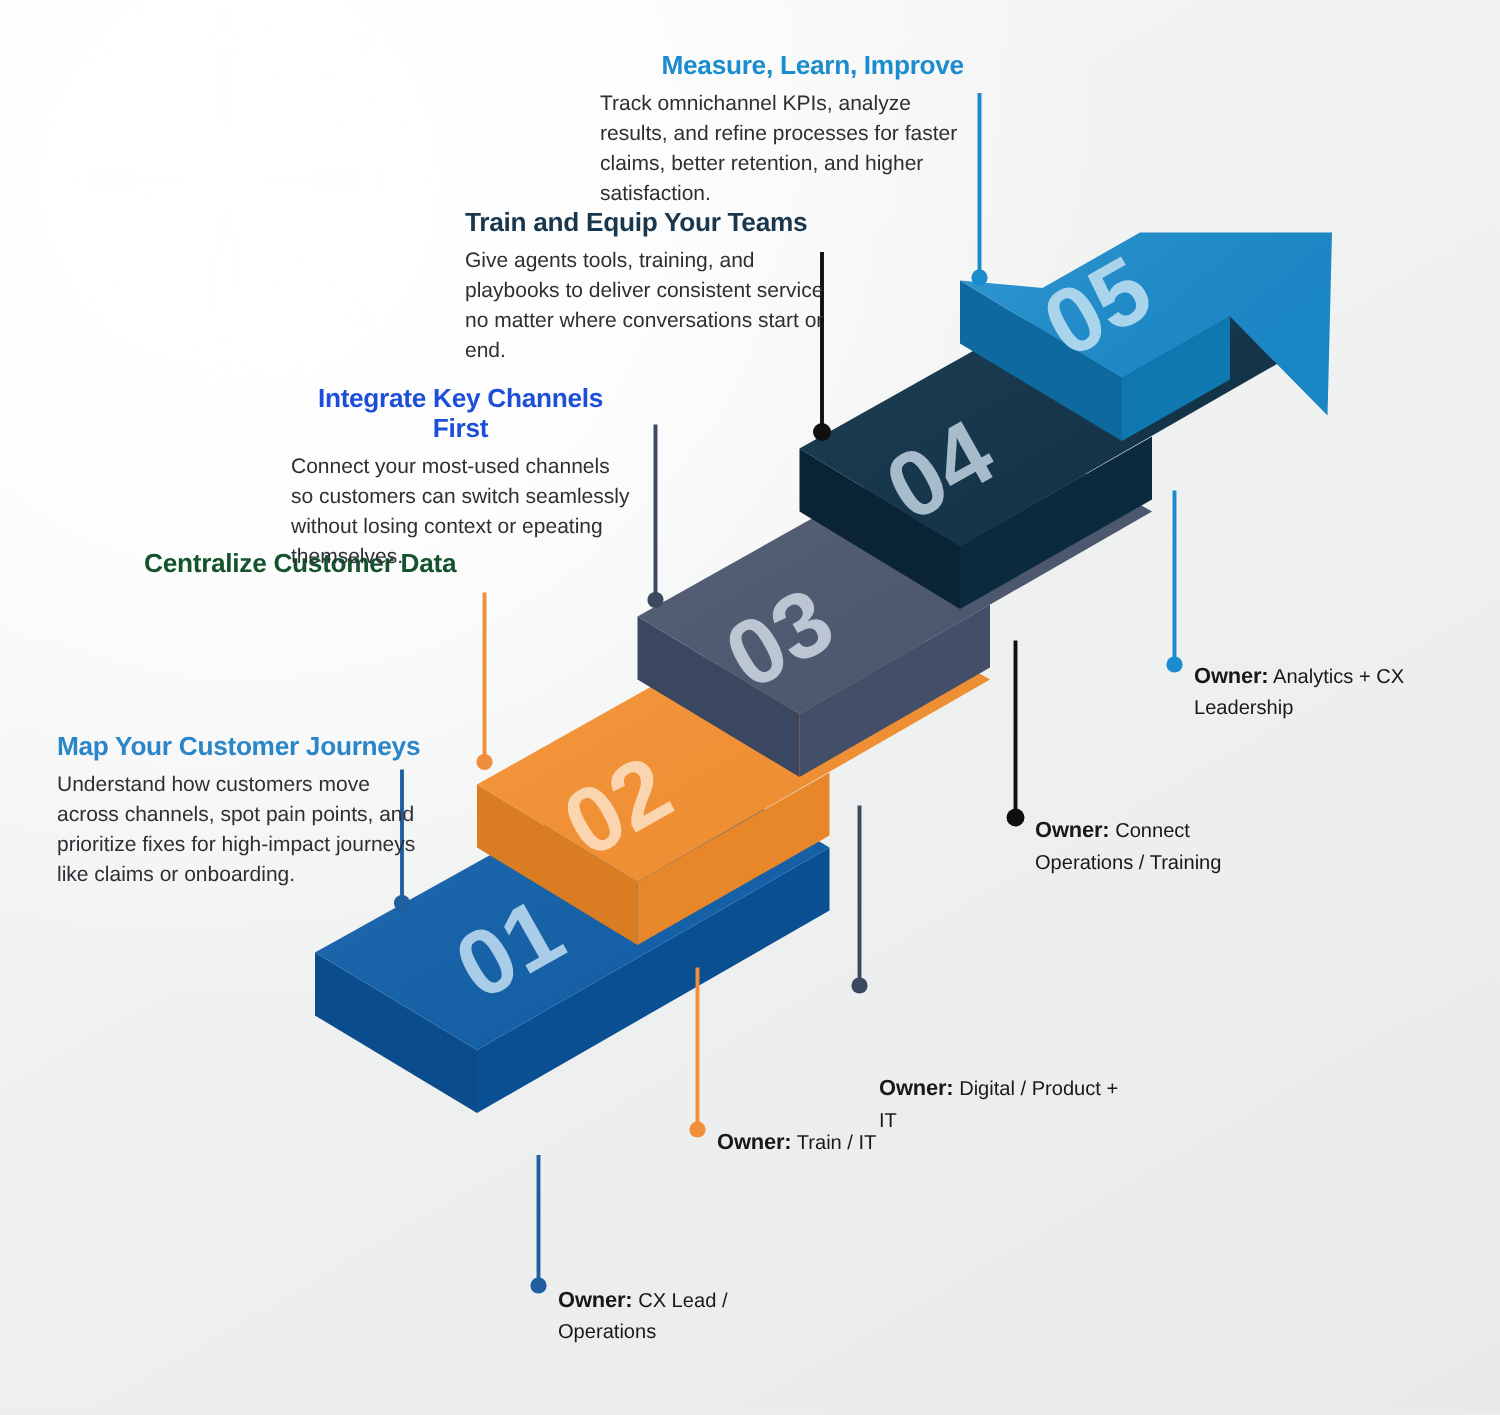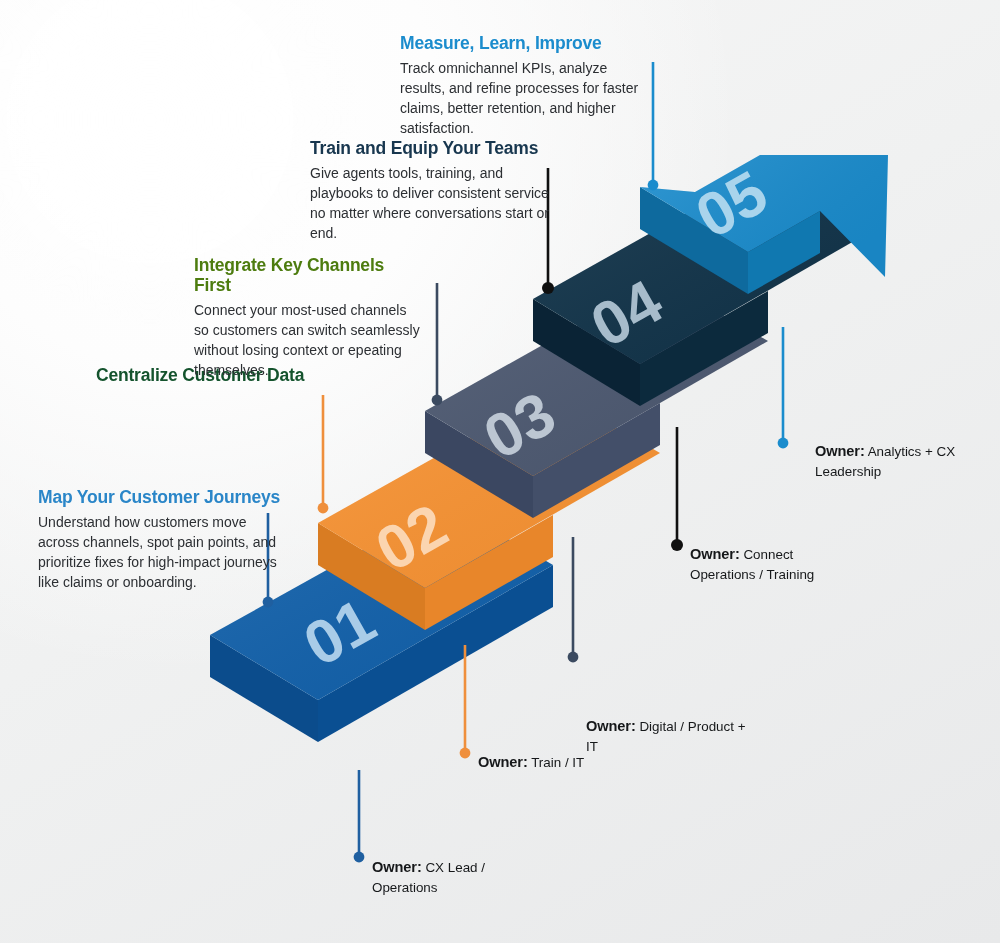--- a/index.html
+++ b/index.html
@@ -145,31 +145,31 @@
   <div class="callout" style="left:38px;top:487px;width:252px;">
     <p class="c-title" style="color:#2a86c8;">Map Your Customer Journeys</p>
     <p class="c-body">Understand how customers move across channels, spot pain points, and prioritize fixes for high-impact journeys like claims or onboarding.</p>
   </div>
 
   <div class="callout" style="left:96px;top:365px;width:232px;">
     <p class="c-title" style="color:#14532d;">Centralize Customer Data</p>
   </div>
 
   <div class="callout" style="left:194px;top:255px;width:226px;">
-    <p class="c-title" style="color:#4d7c0f;">Integrate Key Channels First</p>
+    <p class="c-title" style="color:#1d4ed8;text-align:center;">Integrate Key Channels First</p>
     <p class="c-body">Connect your most-used channels so customers can switch seamlessly without losing context or epeating themselves.</p>
   </div>
 
   <div class="callout" style="left:310px;top:138px;width:244px;">
     <p class="c-title" style="color:#18374f;">Train and Equip Your Teams</p>
     <p class="c-body">Give agents tools, training, and playbooks to deliver consistent service no matter where conversations start or end.</p>
   </div>
 
   <div class="callout" style="left:400px;top:33px;width:248px;">
-    <p class="c-title" style="color:#1b8ccd;">Measure, Learn, Improve</p>
+    <p class="c-title" style="color:#1b8ccd;margin-left:41px;">Measure, Learn, Improve</p>
     <p class="c-body">Track omnichannel KPIs, analyze results, and refine processes for faster claims, better retention, and higher satisfaction.</p>
   </div>
 
   <div class="owner" style="left:372px;top:857px;width:230px;">
     <b>Owner:</b>
     <span>CX Lead / Operations</span>
   </div>
 
   <div class="owner" style="left:478px;top:752px;width:200px;">
     <b>Owner:</b>
@@ -179,18 +179,18 @@
   <div class="owner" style="left:586px;top:676px;width:230px;margin-top:40px;">
     <b>Owner:</b>
     <span>Digital / Product + IT</span>
   </div>
 
   <div class="owner" style="left:690px;top:544px;width:138px;">
     <b>Owner:</b>
     <span>Connect Operations / Training</span>
   </div>
 
-  <div class="owner" style="left:796px;top:441px;width:152px;margin-left:19px;">
+  <div class="owner" style="left:796px;top:441px;width:152px;">
     <b>Owner:</b>
     <span>Analytics + CX Leadership</span>
   </div>
 
 </div>
 
 </body></html>

